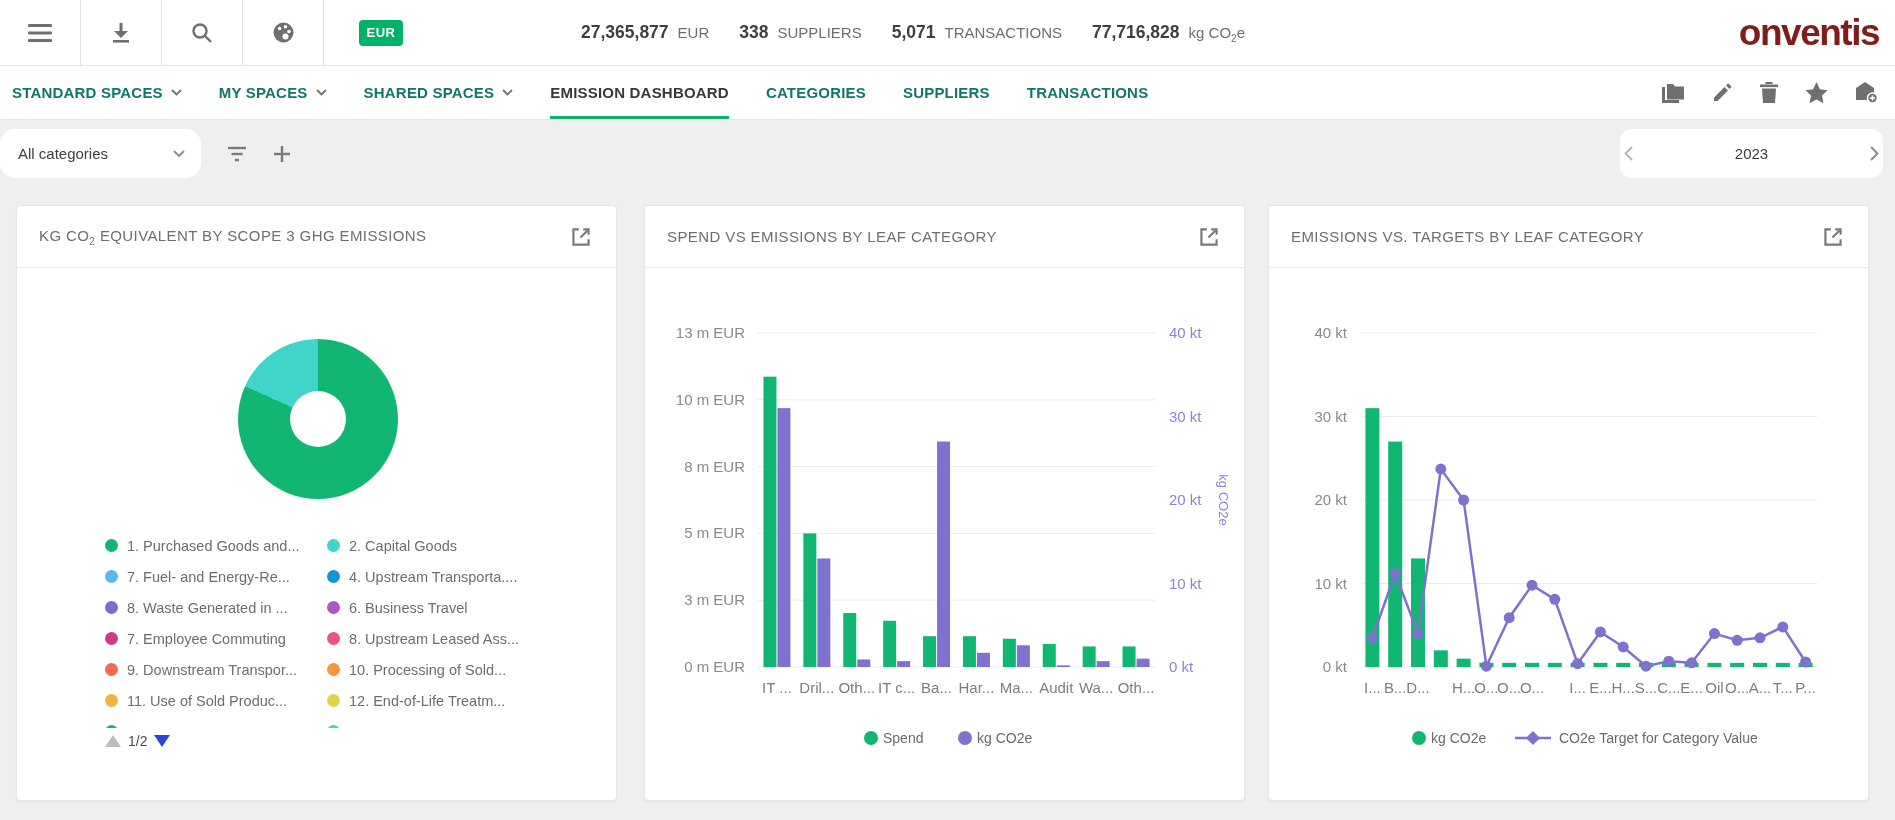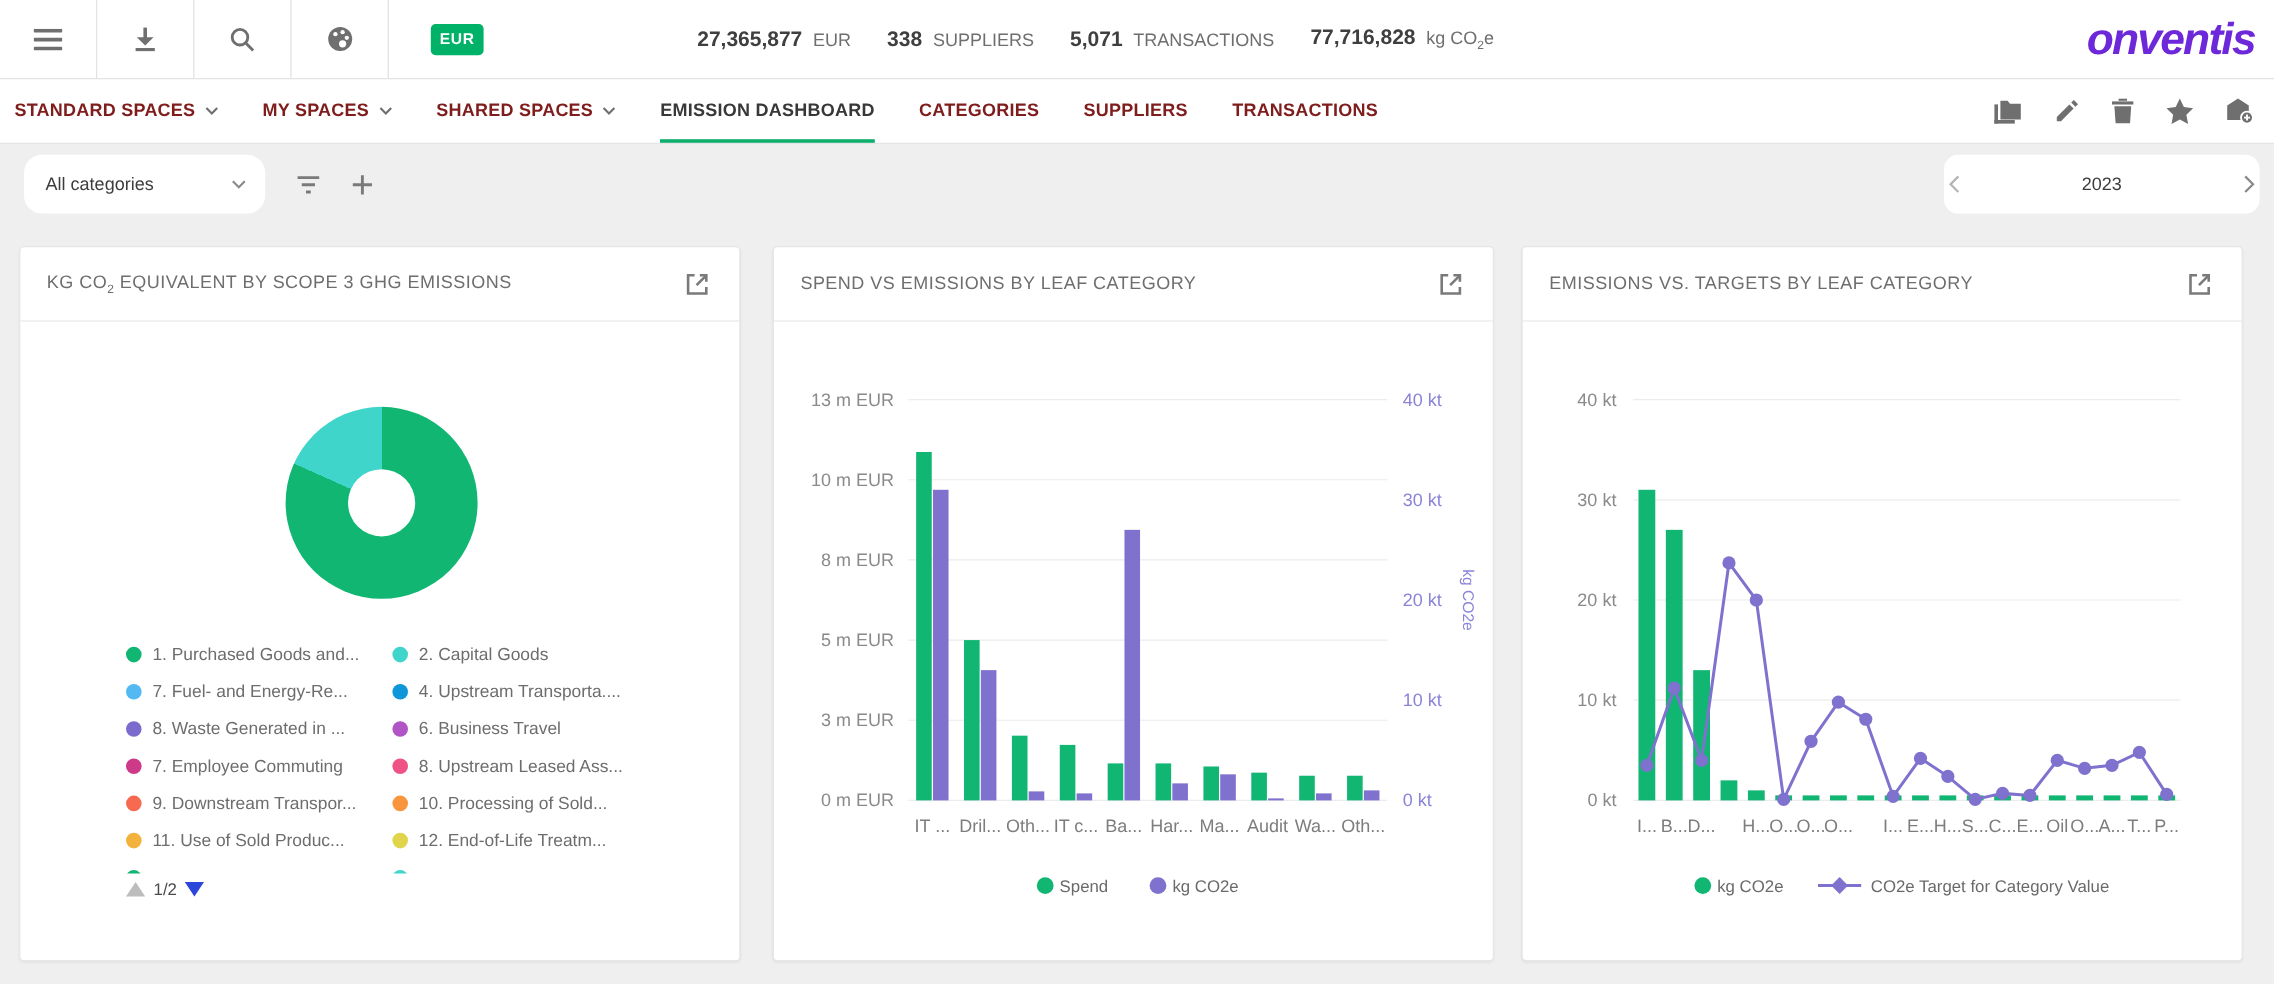--- a/index.html
+++ b/index.html
@@ -14,38 +14,38 @@
     border-right:1px solid #e2e2e2; cursor:pointer; color:#6f6f6f; }
   .eur-badge { margin-left:35px; width:44px; height:26px; border-radius:4px; background:#00b268;
     color:#fff; font-weight:bold; font-size:13px; letter-spacing:.5px;
     display:flex; align-items:center; justify-content:center; }
   .tb-stats { position:absolute; left:581px; top:0; height:100%; display:flex; align-items:center; gap:30px; }
   .stat { display:flex; align-items:baseline; gap:9px; white-space:nowrap; }
   .stat b { font-size:17.5px; color:#3f3f3f; }
   .stat span { font-size:15px; color:#6e6e6e; }
   .stat sub { font-size:10px; }
   .logo { position:absolute; right:16px; top:50%; transform:translateY(-50%);
-    font-size:37px; font-weight:bold; font-style:italic; color:#6d28d9; letter-spacing:-1.5px; }
+    font-size:37px; font-weight:bold; color:#7f1d1d; letter-spacing:-1.5px; }
 
   
   .navbar { height:54px; background:#fff; border-bottom:1px solid #e4e4e6;
     display:flex; align-items:stretch; padding-left:12px; }
   .nav-item { display:flex; align-items:center; gap:8px; margin-right:37px; position:relative;
-    font-size:15px; font-weight:bold; letter-spacing:.2px; color:#7f1d1d; cursor:pointer; white-space:nowrap; }
+    font-size:15px; font-weight:bold; letter-spacing:.2px; color:#0f766e; cursor:pointer; white-space:nowrap; }
   .nav-item.active { color:#383838; }
   .nav-item.active::after { content:""; position:absolute; left:0; right:0; bottom:0;
     height:3px; background:#0fae6d; }
   .nav-actions { margin-left:auto; display:flex; align-items:center; gap:27px; padding-right:16px; color:#6f6f6f; }
   .nav-actions > div { cursor:pointer; }
 
   
   .filterbar { height:67px; display:flex; align-items:center; background:#efeff0; }
   .pill { height:49px; background:#fff; border-radius:12px; display:flex; align-items:center;
     font-size:15px; color:#3d3d3d; }
-  .cat-pill { margin-left:20px; width:201px; padding:0 16px 0 18px; cursor:pointer;border-radius:15px; }
+  .cat-pill { margin-left:0; width:201px; padding:0 16px 0 18px; cursor:pointer;border-radius:15px; }
   .cat-pill .chev { margin-left:auto; }
   .fb-icon { margin-left:26px; color:#7a7a7a; cursor:pointer; }
   .year-pill { margin-left:auto; margin-right:12px; width:263px; padding:0 4px;
     justify-content:space-between; }
   .year-pill .arrow { cursor:pointer; display:flex; }
 
   
   .content { position:relative; height:633px;text-decoration:underline; }
   .card { position:absolute; top:18px; width:601px; height:596px; background:#fff;
     border:1px solid #e6e6e6; border-radius:4px; box-shadow:0 1px 2px rgba(0,0,0,.05); }

